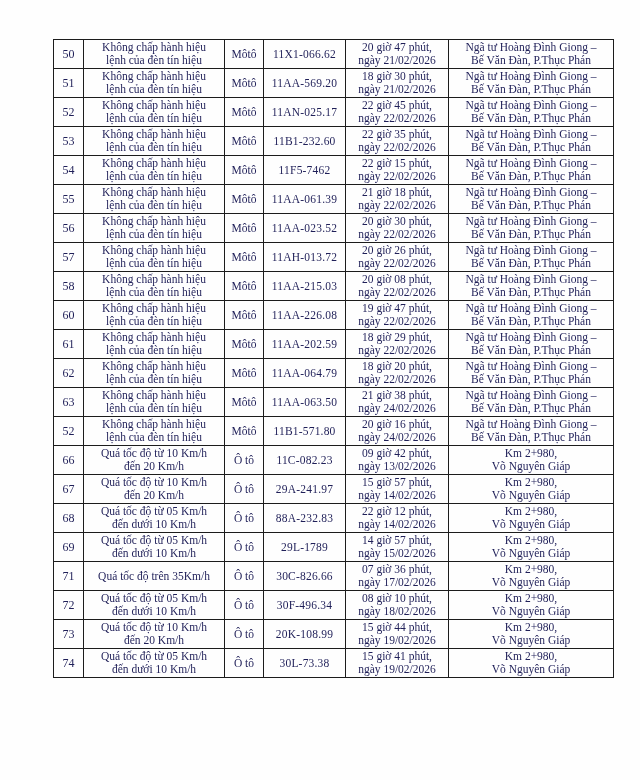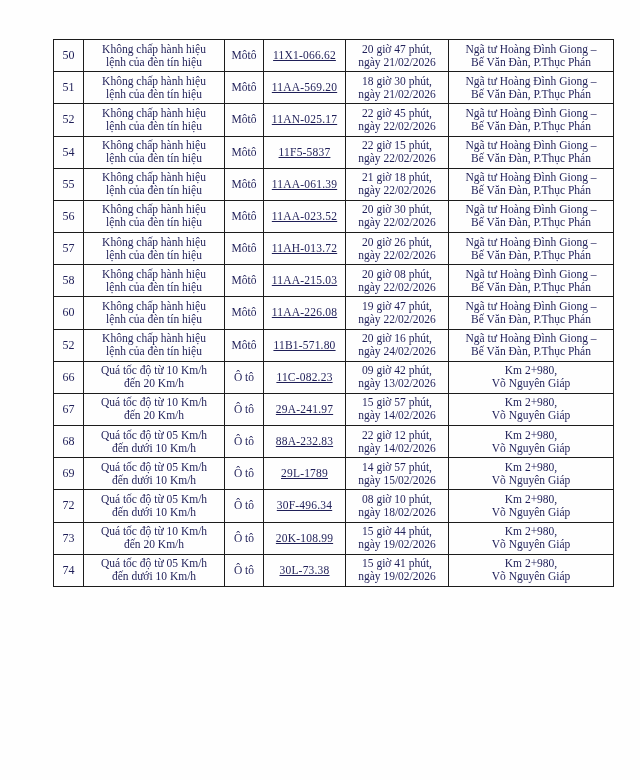--- a/index.html
+++ b/index.html
@@ -36,21 +36,21 @@
     color: var(--text-color);
     font-size: 11.5px;
     line-height: 13px;
     text-align: center;
     vertical-align: middle;
     padding: 1px 2px;
     overflow: hidden;
     white-space: normal;
   }
   table.violations td.col-no { font-size: 12px; }
-  table.violations td.col-plate { letter-spacing: 0.2px; text-decoration: underline; }
+  table.violations td.col-plate { letter-spacing: 0.2px; }
 </style>
 </head>
 <body>
 
 <div class="page">
   <table class="violations">
     <colgroup>
       <col style="width:30px">
       <col style="width:141px">
       <col style="width:39px">
@@ -77,24 +77,32 @@
         </tr>
         <tr>
           <td class="col-no">52</td>
           <td class="col-violation">Không chấp hành hiệu<br>lệnh của đèn tín hiệu</td>
           <td class="col-vehicle">Môtô</td>
           <td class="col-plate">11AN-025.17</td>
           <td class="col-time">22 giờ 45 phút,<br>ngày 22/02/2026</td>
           <td class="col-location">Ngã tư Hoàng Đình Giong –<br>Bế Văn Đàn, P.Thục Phán</td>
         </tr>
         <tr>
+          <td class="col-no">53</td>
+          <td class="col-violation">Không chấp hành hiệu<br>lệnh của đèn tín hiệu</td>
+          <td class="col-vehicle">Môtô</td>
+          <td class="col-plate">11B1-232.60</td>
+          <td class="col-time">22 giờ 35 phút,<br>ngày 22/02/2026</td>
+          <td class="col-location">Ngã tư Hoàng Đình Giong –<br>Bế Văn Đàn, P.Thục Phán</td>
+        </tr>
+        <tr>
           <td class="col-no">54</td>
           <td class="col-violation">Không chấp hành hiệu<br>lệnh của đèn tín hiệu</td>
           <td class="col-vehicle">Môtô</td>
-          <td class="col-plate">11F5-5837</td>
+          <td class="col-plate">11F5-7462</td>
           <td class="col-time">22 giờ 15 phút,<br>ngày 22/02/2026</td>
           <td class="col-location">Ngã tư Hoàng Đình Giong –<br>Bế Văn Đàn, P.Thục Phán</td>
         </tr>
         <tr>
           <td class="col-no">55</td>
           <td class="col-violation">Không chấp hành hiệu<br>lệnh của đèn tín hiệu</td>
           <td class="col-vehicle">Môtô</td>
           <td class="col-plate">11AA-061.39</td>
           <td class="col-time">21 giờ 18 phút,<br>ngày 22/02/2026</td>
           <td class="col-location">Ngã tư Hoàng Đình Giong –<br>Bế Văn Đàn, P.Thục Phán</td>
@@ -125,20 +133,44 @@
         </tr>
         <tr>
           <td class="col-no">60</td>
           <td class="col-violation">Không chấp hành hiệu<br>lệnh của đèn tín hiệu</td>
           <td class="col-vehicle">Môtô</td>
           <td class="col-plate">11AA-226.08</td>
           <td class="col-time">19 giờ 47 phút,<br>ngày 22/02/2026</td>
           <td class="col-location">Ngã tư Hoàng Đình Giong –<br>Bế Văn Đàn, P.Thục Phán</td>
         </tr>
         <tr>
+          <td class="col-no">61</td>
+          <td class="col-violation">Không chấp hành hiệu<br>lệnh của đèn tín hiệu</td>
+          <td class="col-vehicle">Môtô</td>
+          <td class="col-plate">11AA-202.59</td>
+          <td class="col-time">18 giờ 29 phút,<br>ngày 22/02/2026</td>
+          <td class="col-location">Ngã tư Hoàng Đình Giong –<br>Bế Văn Đàn, P.Thục Phán</td>
+        </tr>
+        <tr>
+          <td class="col-no">62</td>
+          <td class="col-violation">Không chấp hành hiệu<br>lệnh của đèn tín hiệu</td>
+          <td class="col-vehicle">Môtô</td>
+          <td class="col-plate">11AA-064.79</td>
+          <td class="col-time">18 giờ 20 phút,<br>ngày 22/02/2026</td>
+          <td class="col-location">Ngã tư Hoàng Đình Giong –<br>Bế Văn Đàn, P.Thục Phán</td>
+        </tr>
+        <tr>
+          <td class="col-no">63</td>
+          <td class="col-violation">Không chấp hành hiệu<br>lệnh của đèn tín hiệu</td>
+          <td class="col-vehicle">Môtô</td>
+          <td class="col-plate">11AA-063.50</td>
+          <td class="col-time">21 giờ 38 phút,<br>ngày 24/02/2026</td>
+          <td class="col-location">Ngã tư Hoàng Đình Giong –<br>Bế Văn Đàn, P.Thục Phán</td>
+        </tr>
+        <tr>
           <td class="col-no">52</td>
           <td class="col-violation">Không chấp hành hiệu<br>lệnh của đèn tín hiệu</td>
           <td class="col-vehicle">Môtô</td>
           <td class="col-plate">11B1-571.80</td>
           <td class="col-time">20 giờ 16 phút,<br>ngày 24/02/2026</td>
           <td class="col-location">Ngã tư Hoàng Đình Giong –<br>Bế Văn Đàn, P.Thục Phán</td>
         </tr>
         <tr>
           <td class="col-no">66</td>
           <td class="col-violation">Quá tốc độ từ 10 Km/h<br>đến 20 Km/h</td>
@@ -162,20 +194,28 @@
           <td class="col-plate">88A-232.83</td>
           <td class="col-time">22 giờ 12 phút,<br>ngày 14/02/2026</td>
           <td class="col-location">Km 2+980,<br>Võ Nguyên Giáp</td>
         </tr>
         <tr>
           <td class="col-no">69</td>
           <td class="col-violation">Quá tốc độ từ 05 Km/h<br>đến dưới 10 Km/h</td>
           <td class="col-vehicle">Ô tô</td>
           <td class="col-plate">29L-1789</td>
           <td class="col-time">14 giờ 57 phút,<br>ngày 15/02/2026</td>
+          <td class="col-location">Km 2+980,<br>Võ Nguyên Giáp</td>
+        </tr>
+        <tr>
+          <td class="col-no">71</td>
+          <td class="col-violation">Quá tốc độ trên 35Km/h</td>
+          <td class="col-vehicle">Ô tô</td>
+          <td class="col-plate">30C-826.66</td>
+          <td class="col-time">07 giờ 36 phút,<br>ngày 17/02/2026</td>
           <td class="col-location">Km 2+980,<br>Võ Nguyên Giáp</td>
         </tr>
         <tr>
           <td class="col-no">72</td>
           <td class="col-violation">Quá tốc độ từ 05 Km/h<br>đến dưới 10 Km/h</td>
           <td class="col-vehicle">Ô tô</td>
           <td class="col-plate">30F-496.34</td>
           <td class="col-time">08 giờ 10 phút,<br>ngày 18/02/2026</td>
           <td class="col-location">Km 2+980,<br>Võ Nguyên Giáp</td>
         </tr>

